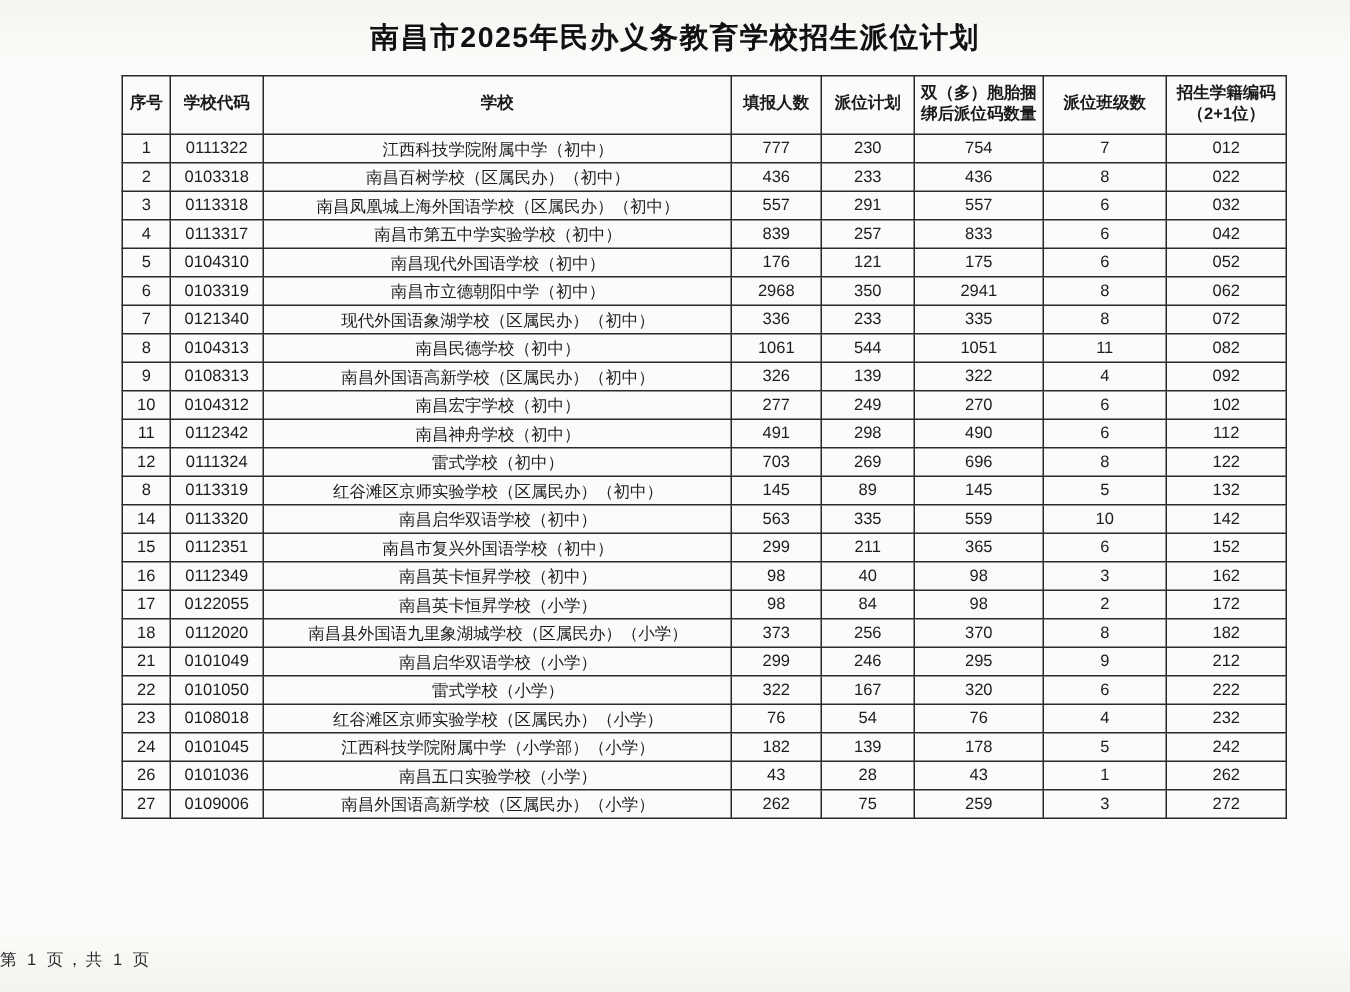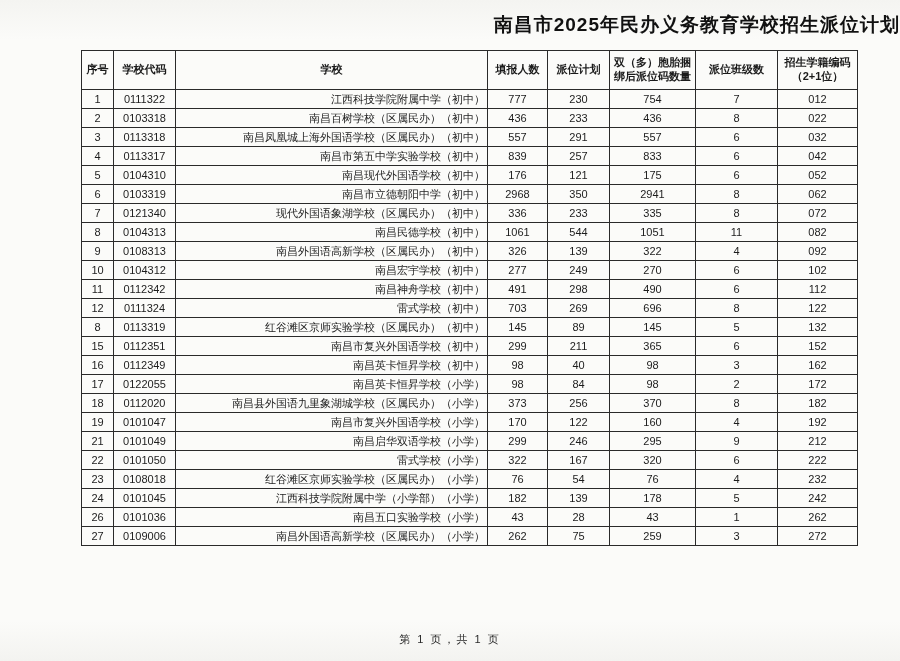--- a/index.html
+++ b/index.html
@@ -10,21 +10,21 @@
     color:#1b1b1b;
     position:relative;
     overflow:hidden;
   }
   .page{
     position:absolute;inset:0;
     background:linear-gradient(180deg,#f4f4f1 0%,#fbfbf9 6%,#fbfbf9 94%,#f3f3f0 100%);
   }
   .doc-title{
     position:absolute;top:12px;left:0;right:0;
-    text-align:right;
+    text-align:center;
     font-size:19px;font-weight:bold;
     letter-spacing:1px;
     color:#111;
   }
   table.plan{
     position:absolute;left:81px;top:50px;
     width:776px;
     border-collapse:collapse;
     table-layout:fixed;
     background:transparent;
@@ -43,35 +43,35 @@
     white-space:normal;
     padding:1px 2px;
   }
   table.plan tbody td{
     font-size:11px;
     height:18px;
     text-align:center;
     color:#1c1c1c;
   }
   table.plan tbody td.school-name{
-    text-align:right;
+    text-align:center;
     padding-left:3px;
     font-size:11px;
   }
   col.c-idx{width:32px;}
   col.c-code{width:62px;}
   col.c-school{width:312px;}
   col.c-apply{width:60px;}
   col.c-plan{width:62px;}
   col.c-twin{width:86px;}
   col.c-class{width:82px;}
   col.c-sid{width:80px;}
   .footer{
     position:absolute;left:0;right:0;bottom:14px;
-    text-align:center;
+    text-align:left;
     font-size:11px;
     color:#2a2a2a;
     letter-spacing:2px;
   }
 </style>
 </head>
 <body>
 
 <div class="page">
 
@@ -225,20 +225,30 @@
     <td>8</td>
     <td>0113319</td>
     <td class="school-name">红谷滩区京师实验学校（区属民办）（初中）</td>
     <td>145</td>
     <td>89</td>
     <td>145</td>
     <td>5</td>
     <td>132</td>
   </tr>
         <tr>
+    <td>14</td>
+    <td>0113320</td>
+    <td class="school-name">南昌启华双语学校（初中）</td>
+    <td>563</td>
+    <td>335</td>
+    <td>559</td>
+    <td>10</td>
+    <td>142</td>
+  </tr>
+        <tr>
     <td>15</td>
     <td>0112351</td>
     <td class="school-name">南昌市复兴外国语学校（初中）</td>
     <td>299</td>
     <td>211</td>
     <td>365</td>
     <td>6</td>
     <td>152</td>
   </tr>
         <tr>
@@ -265,30 +275,20 @@
     <td>18</td>
     <td>0112020</td>
     <td class="school-name">南昌县外国语九里象湖城学校（区属民办）（小学）</td>
     <td>373</td>
     <td>256</td>
     <td>370</td>
     <td>8</td>
     <td>182</td>
   </tr>
         <tr>
-    <td>19</td>
-    <td>0101047</td>
-    <td class="school-name">南昌市复兴外国语学校（小学）</td>
-    <td>170</td>
-    <td>122</td>
-    <td>160</td>
-    <td>4</td>
-    <td>192</td>
-  </tr>
-        <tr>
     <td>21</td>
     <td>0101049</td>
     <td class="school-name">南昌启华双语学校（小学）</td>
     <td>299</td>
     <td>246</td>
     <td>295</td>
     <td>9</td>
     <td>212</td>
   </tr>
         <tr>

